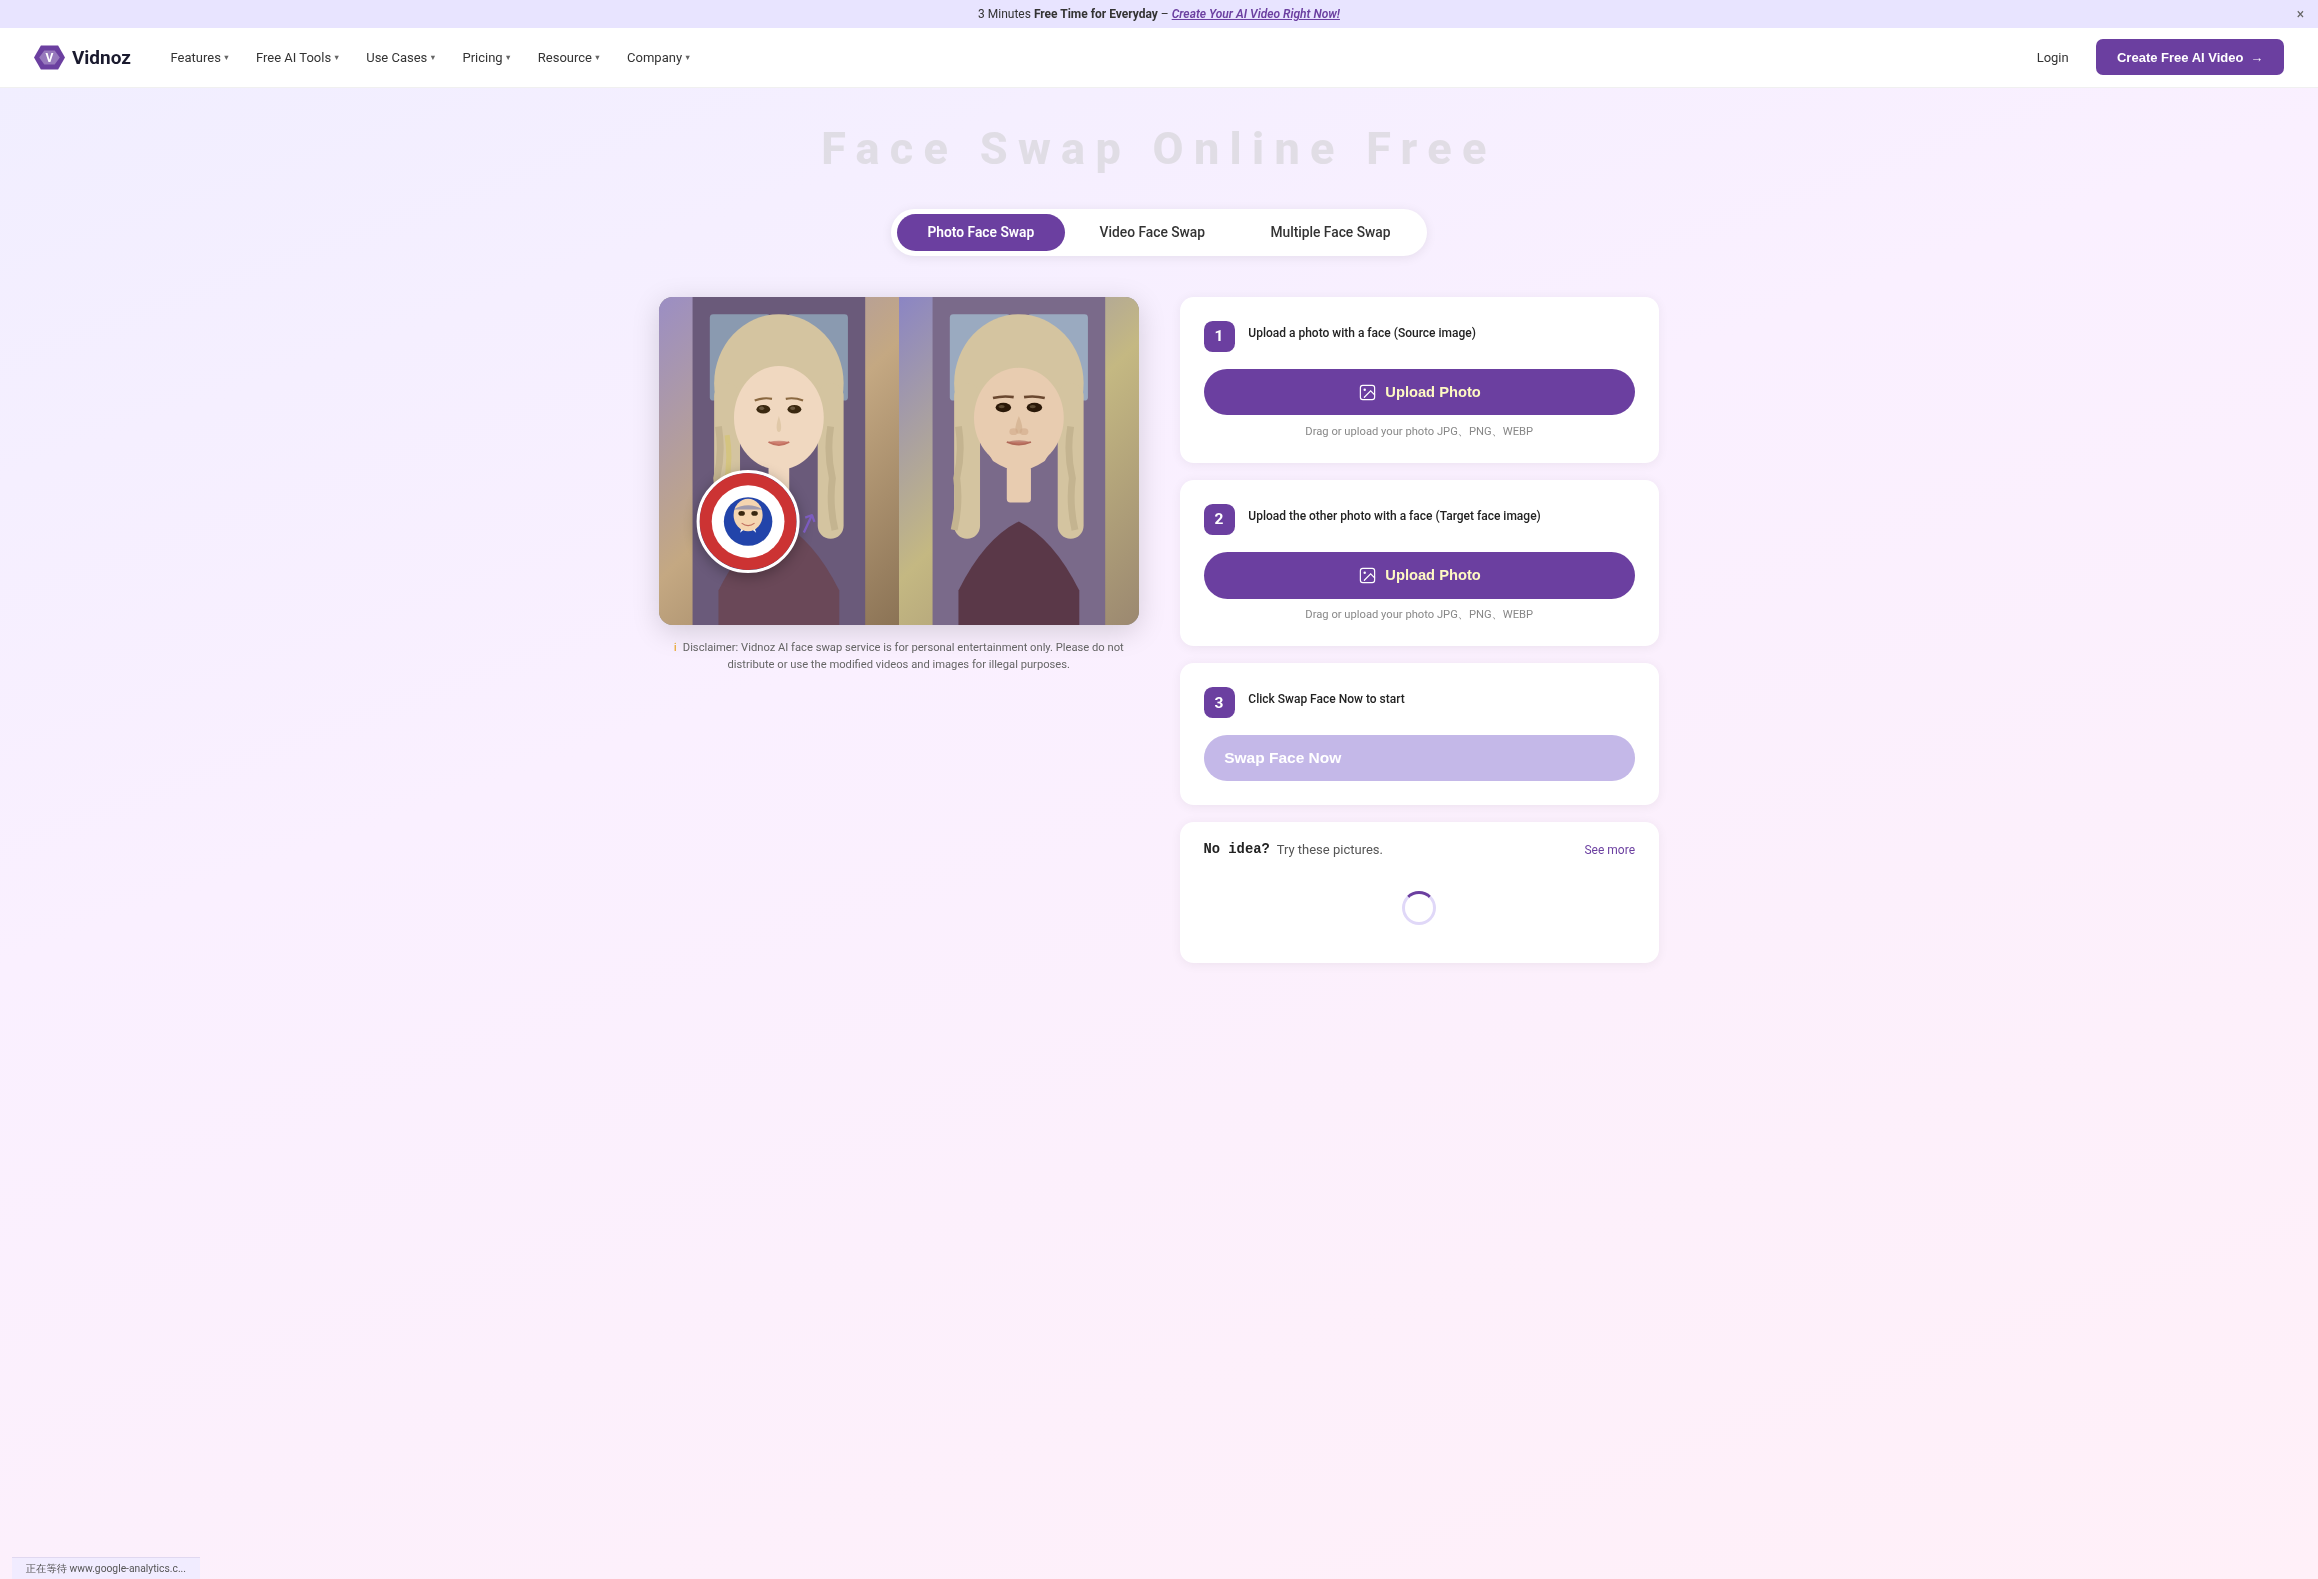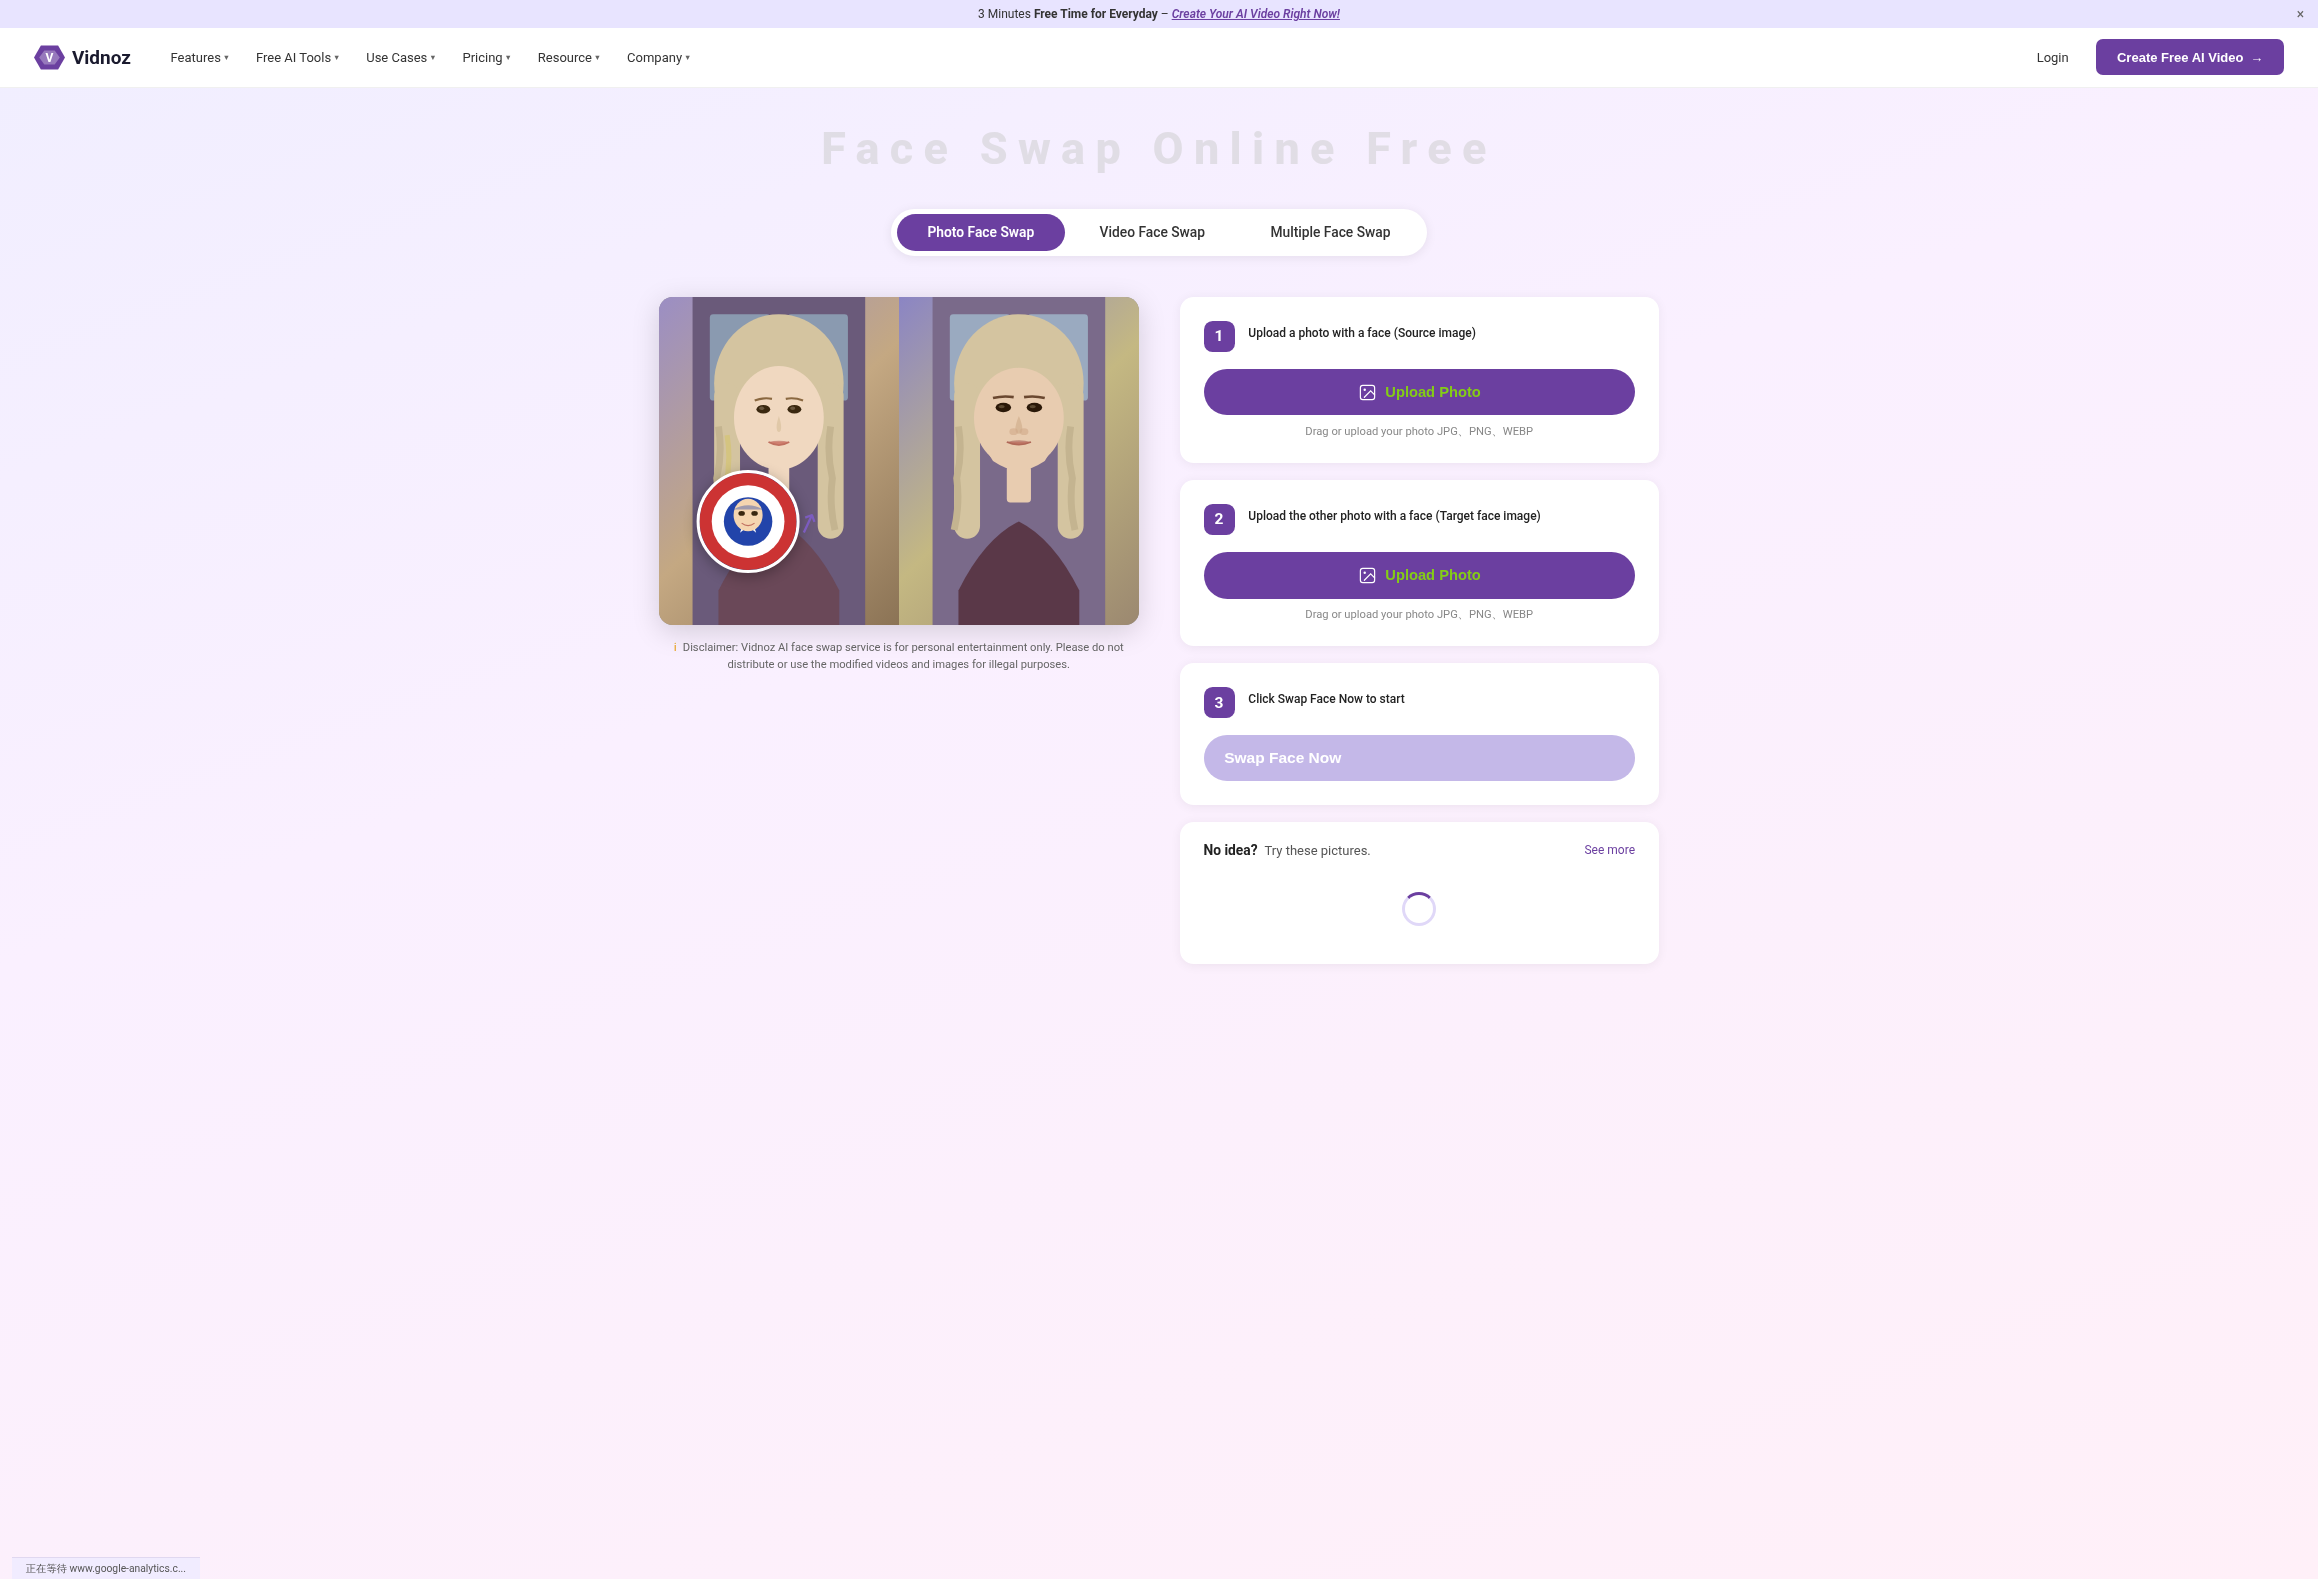--- a/index.html
+++ b/index.html
@@ -278,21 +278,21 @@
     }
     .step-title {
       font-size: 12px;
       color: #222;
       font-weight: 500;
       padding-top: 5.2px;
     }
     .upload-btn {
       width: 100%;
       background: #6b3fa0;
-      color: #84cc16;
+      color: #fef9c3;
       border: none;
       padding: 13.8px 20.7px;
       border-radius: 43px;
       font-size: 14.7px;
       font-weight: 600;
       cursor: pointer;
       display: flex;
       align-items: center;
       justify-content: center;
       gap: 8.6px;
@@ -333,20 +333,21 @@
     }
     .no-idea-left {
       display: flex;
       align-items: center;
       gap: 6.9px;
     }
     .no-idea-label {
       font-size: 13.8px;
       font-weight: 700;
       color: #222;
+      font-family: Liberation Mono, monospace;
     }
     .no-idea-sub {
       font-size: 13px;
       color: #555;
     }
     .see-more {
       color: #6b3fa0;
       font-size: 12px;
       cursor: pointer;
       text-decoration: none;

